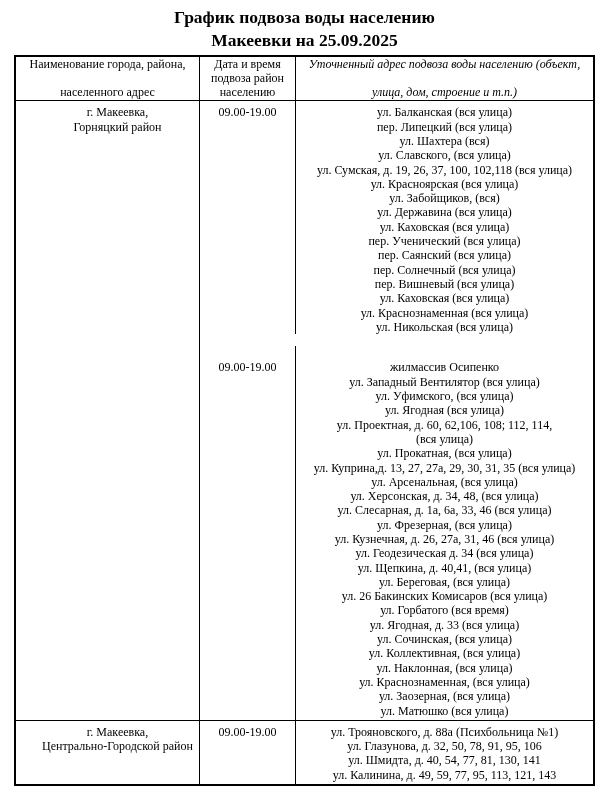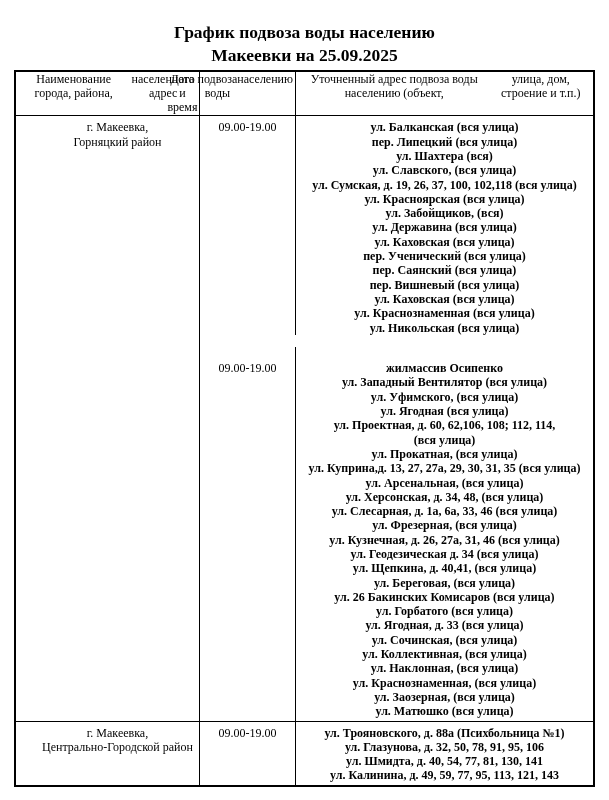--- a/index.html
+++ b/index.html
@@ -9,21 +9,21 @@
     color: #000000;
     font-family: "Liberation Serif", serif;
   }
   body {
     width: 609px;
     height: 800px;
     overflow: hidden;
     position: relative;
   }
   .doc-title {
-    margin-top: 21px;
+    margin-top: 6px;
     text-align: center;
     font-weight: 700;
     font-size: 17.5px;
     line-height: 23px;
   }
   .table {
     margin-left: 14px;
     margin-top: 3px;
     width: 581px;
     border: 2px solid #000;
@@ -38,26 +38,26 @@
     width: 184px;
     border-right: 1.5px solid #000;
     text-align: center;
   }
   .c2h {
     flex: 0 0 96px;
     width: 96px;
     border-right: 1.5px solid #000;
     text-align: center;
   }
-  .c3h { flex: 1; text-align: center; }
+  .c3h { flex: 1; text-align: center; font-style: italic; }
   
   .hrow .cell {
     display: flex;
-    flex-direction: row;
-    justify-content: flex-end;
+    flex-direction: column;
+    justify-content: space-between;
     min-height: 42px;
     line-height: 13.8px;
     padding: 1px 2px;
   }
   
   .loc { padding-top: 4px; line-height: 14.3px; padding-left: 20px; }
   .blocks { flex: 1; display: flex; flex-direction: column; gap: 12px; }
   .subrow { display: flex; flex: 1; align-items: stretch; }
   .tcell {
     flex: 0 0 96px;
@@ -69,21 +69,20 @@
     box-sizing: border-box;
     font-size: 12px;
   }
   .acell {
     flex: 1;
     text-align: center;
     line-height: 14.3px;
     padding: 4px 2px 0 2px;
     box-sizing: border-box;
     font-size: 12px;
-    font-weight: bold;
   }
   .subrow + .subrow .tcell,
   .subrow + .subrow .acell { padding-top: 14.3px; }
   .subrow:last-child .tcell,
   .subrow:last-child .acell { padding-bottom: 2px; }
 </style>
 </head>
 <body>
 
 <div class="doc-title">
@@ -92,21 +91,21 @@
 </div>
 
 <div class="table">
   <div class="trow hrow">
     <div class="cell c1">
         <div>Наименование города, района,</div>
         <div>населенного адрес</div>
       </div>
     <div class="cell c2h">
         <div>Дата и время</div>
-        <div>подвоза воды</div>
+        <div>подвоза район</div>
         <div>населению</div>
       </div>
     <div class="cell c3h">
         <div>Уточненный адрес подвоза воды населению (объект,</div>
         <div>улица, дом, строение и т.п.)</div>
       </div>
   </div>
 
 <div class="trow">
       <div class="cell c1 loc">
@@ -123,20 +122,21 @@
             <div>пер. Липецкий (вся улица)</div>
             <div>ул. Шахтера (вся)</div>
             <div>ул. Славского, (вся улица)</div>
             <div>ул. Сумская, д. 19, 26, 37, 100, 102,118 (вся улица)</div>
             <div>ул. Красноярская (вся улица)</div>
             <div>ул. Забойщиков, (вся)</div>
             <div>ул. Державина (вся улица)</div>
             <div>ул. Каховская (вся улица)</div>
             <div>пер. Ученический (вся улица)</div>
             <div>пер. Саянский (вся улица)</div>
+            <div>пер. Солнечный (вся улица)</div>
             <div>пер. Вишневый (вся улица)</div>
             <div>ул. Каховская (вся улица)</div>
             <div>ул. Краснознаменная (вся улица)</div>
             <div>ул. Никольская (вся улица)</div>
           </div>
         </div>
         <div class="subrow">
           <div class="tcell">
             <div>09.00-19.00</div>
           </div>
@@ -151,21 +151,21 @@
             <div>ул. Куприна,д. 13, 27, 27а, 29, 30, 31, 35 (вся улица)</div>
             <div>ул. Арсенальная, (вся улица)</div>
             <div>ул. Херсонская, д. 34, 48, (вся улица)</div>
             <div>ул. Слесарная, д. 1а, 6а, 33, 46 (вся улица)</div>
             <div>ул. Фрезерная, (вся улица)</div>
             <div>ул. Кузнечная, д. 26, 27а, 31, 46 (вся улица)</div>
             <div>ул. Геодезическая д. 34 (вся улица)</div>
             <div>ул. Щепкина, д. 40,41, (вся улица)</div>
             <div>ул. Береговая, (вся улица)</div>
             <div>ул. 26 Бакинских Комисаров (вся улица)</div>
-            <div>ул. Горбатого (вся улица)</div>
+            <div>ул. Горбатого (вся время)</div>
             <div>ул. Ягодная, д. 33 (вся улица)</div>
             <div>ул. Сочинская, (вся улица)</div>
             <div>ул. Коллективная, (вся улица)</div>
             <div>ул. Наклонная, (вся улица)</div>
             <div>ул. Краснознаменная, (вся улица)</div>
             <div>ул. Заозерная, (вся улица)</div>
             <div>ул. Матюшко (вся улица)</div>
           </div>
         </div>
       </div>

